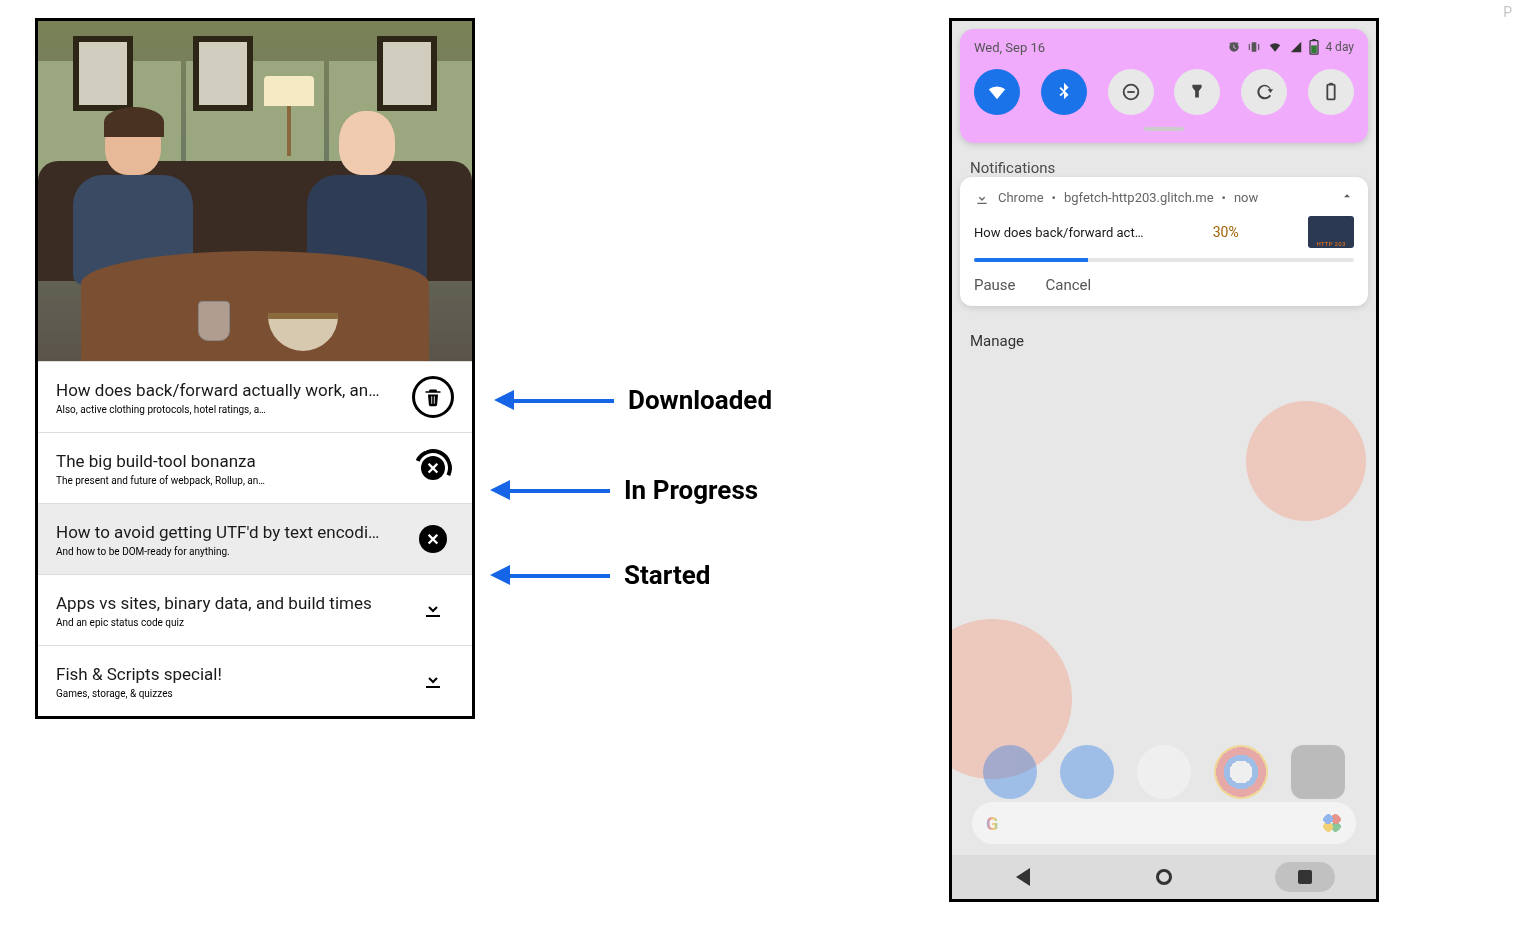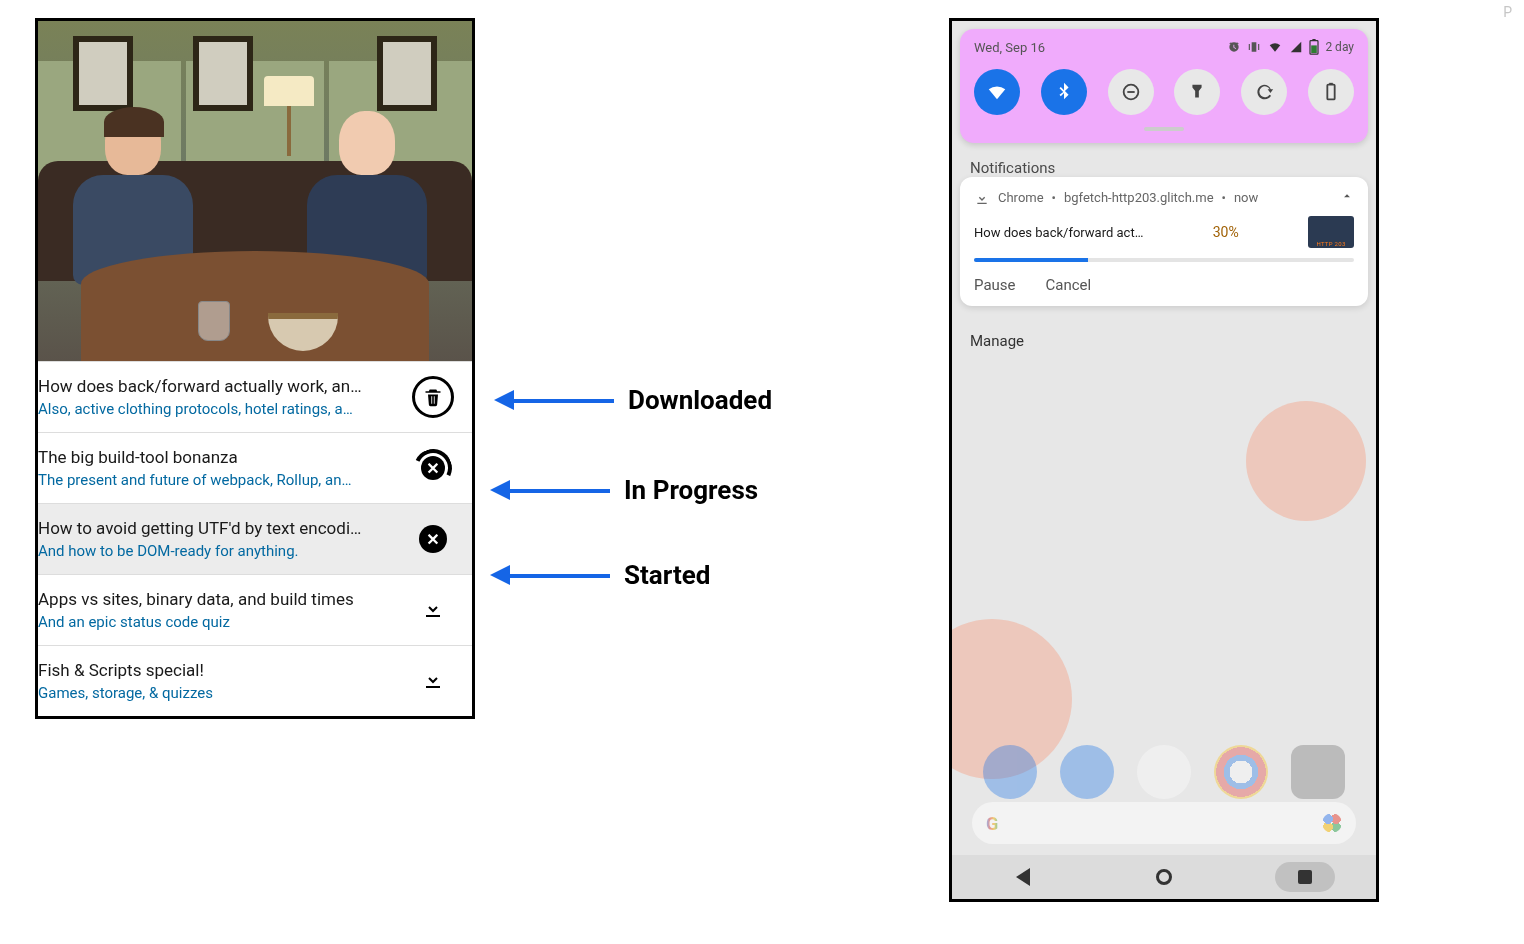--- a/index.html
+++ b/index.html
@@ -51,32 +51,32 @@
   .hero .p2 .torso { background:#2e3c55; }
   .hero .p2 .head { background:#f1cbb0; }
   .hero .glass { position:absolute; bottom:20px; width:32px; height:40px; background:rgba(220,220,220,.55); border:1px solid #888; border-radius:4px 4px 10px 10px; }
   .hero .g1 { left:160px; }
   .hero .bowl { position:absolute; bottom:10px; left:230px; width:70px; height:38px; background:#d7c9b0; border-radius:0 0 40px 40px; border-top:6px solid #8a6a3d; }
 
   .list-item {
     display:flex;
     align-items:center;
     justify-content:space-between;
-    padding: 14px 18px 14px 0;
+    padding: 14px 18px 14px 18px;
     border-top:1px solid #ddd;
     background:#fff;
   }
   .list-item.sel { background:#ececec; }
   .li-text { flex:1; min-width:0; padding-right:12px; }
   .li-title {
     font-size:17px; color:#1a1a1a; font-weight:400;
     white-space:nowrap; overflow:hidden; text-overflow:ellipsis;
   }
   .li-sub {
-    font-size:15px; color:#0369a1; margin-top:4px;
+    font-size:10px; color:#000000; margin-top:4px;
     white-space:nowrap; overflow:hidden; text-overflow:ellipsis;
   }
   .li-icon { flex:0 0 42px; height:42px; display:flex; align-items:center; justify-content:center; }
 
   
   .ico-delete {
     width:42px; height:42px; border:3px solid #000; border-radius:50%;
     display:flex; align-items:center; justify-content:center;
   }
   .ico-delete svg { width:20px; height:22px; }
@@ -351,21 +351,21 @@
               <path fill="#333" d="M3 21L21 3v18z"></path>
             </svg>
           </span>
         <span class="si">
             <svg width="10" height="16" viewBox="0 0 12 20">
               <rect x="1" y="2" width="10" height="17" rx="1" fill="none" stroke="#333" stroke-width="1.5"></rect>
               <rect x="4" y="0" width="4" height="2" fill="#333"></rect>
               <rect x="2.5" y="8" width="7" height="9.5" fill="#2e7d32"></rect>
             </svg>
           </span>
-        <span style="font-size:12px;color:#555">2 day</span>
+        <span style="font-size:12px;color:#555">4 day</span>
       </span>
     </div>
     <div class="qs-toggles">
       <div class="toggle active">
           <svg viewBox="0 0 24 24">
             <path fill="currentColor" d="M12 20l9-11a15 15 0 0 0-18 0z"></path>
           </svg>
         </div>
       <div class="toggle active">
           <svg viewBox="0 0 24 24">

